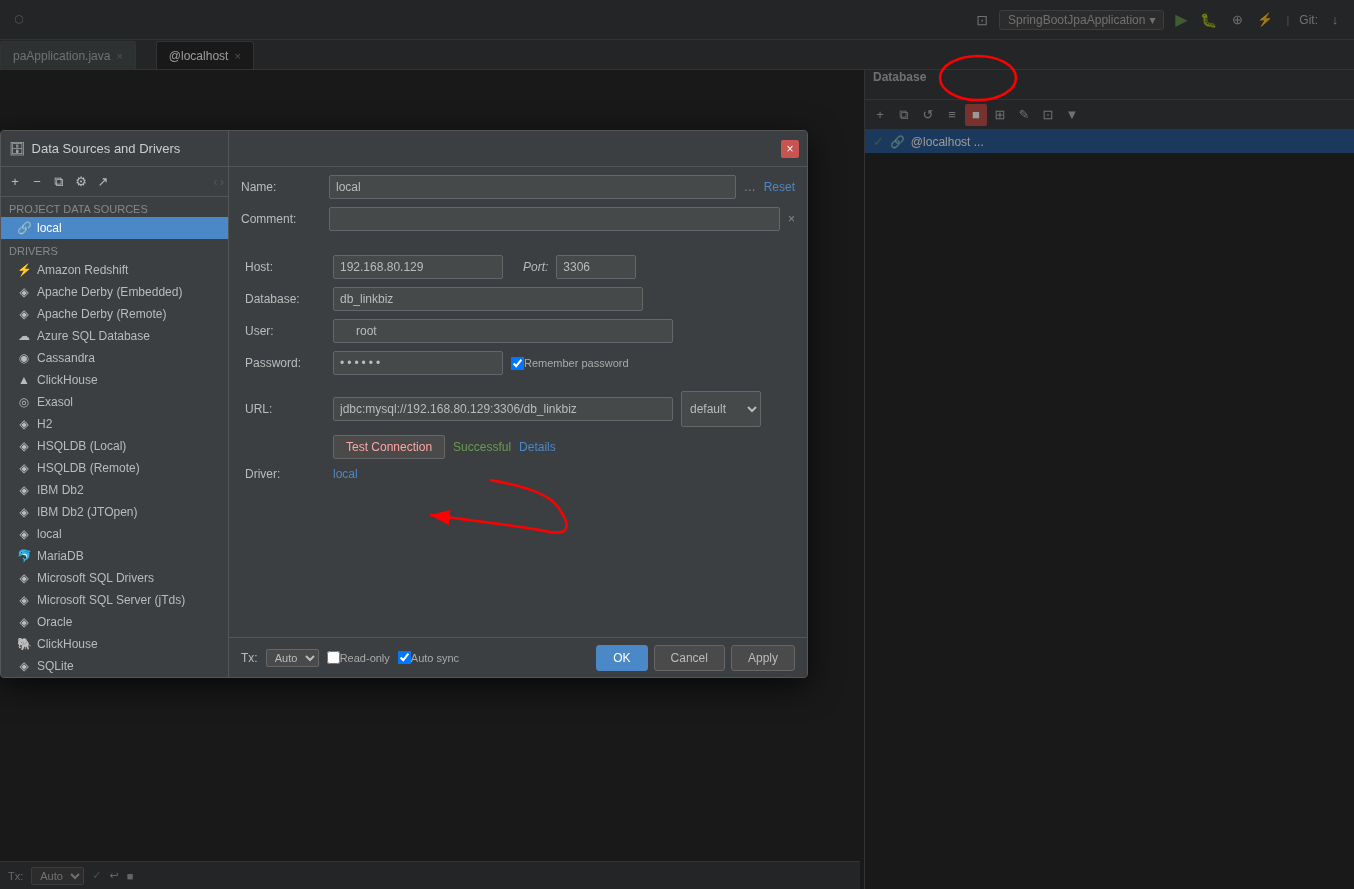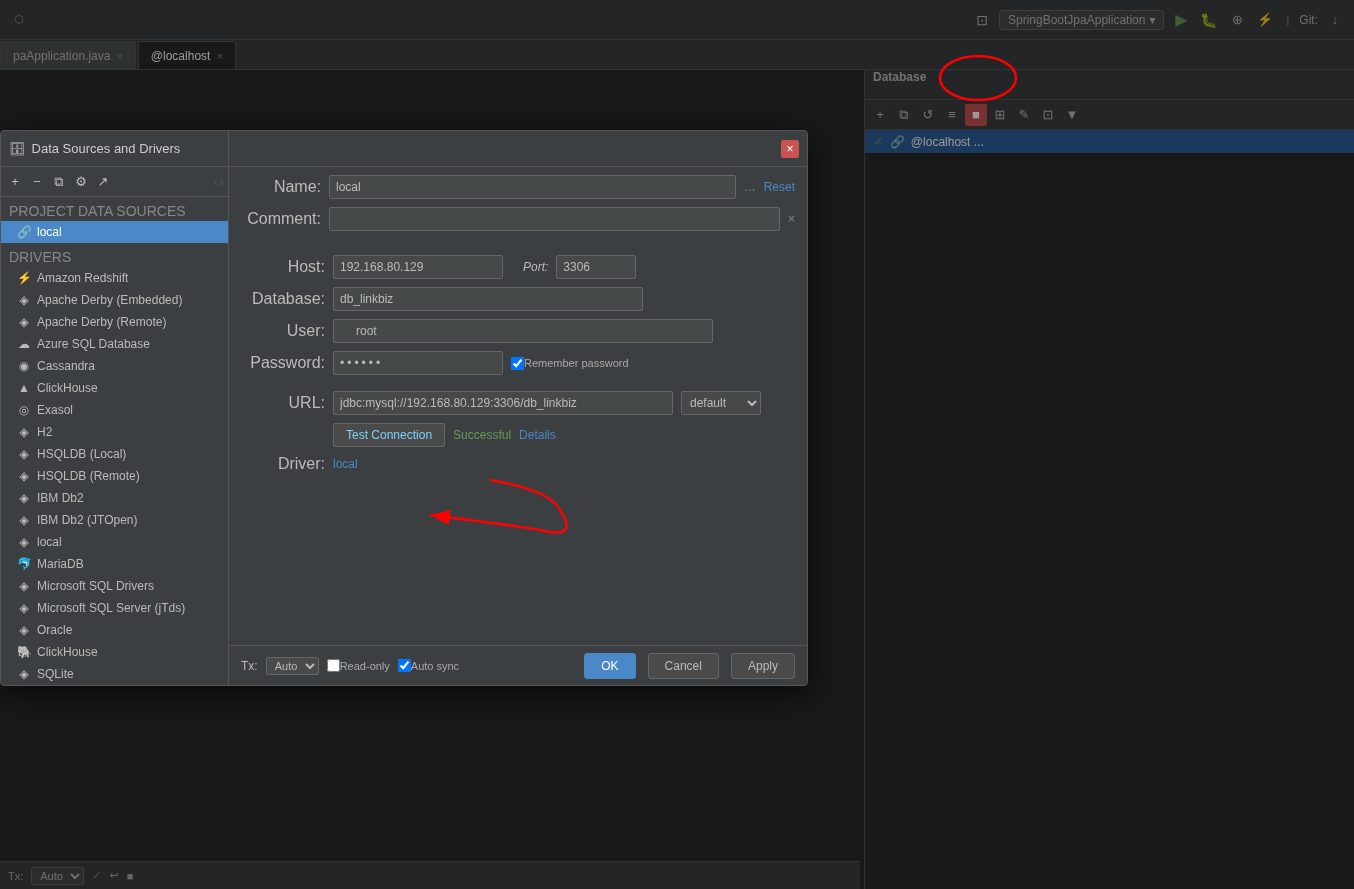--- a/index.html
+++ b/index.html
@@ -66,21 +66,21 @@
       display: flex;
       align-items: center;
       gap: 6px;
       background: #4e5254;
       border: 1px solid #555;
       border-bottom: none;
       border-radius: 3px 3px 0 0;
       font-size: 12px;
       color: #bbb;
       cursor: pointer;
-      margin-right: 2px;
+      margin-right: 20px;
     }
     .tab.active {
       background: #2b2b2b;
       color: #fff;
       border-color: #555;
     }
     .tab-close {
       font-size: 11px;
       color: #888;
       cursor: pointer;
@@ -252,21 +252,21 @@
     }
     .sidebar-toolbar-btn {
       width: 20px; height: 20px;
       display: flex; align-items: center; justify-content: center;
       cursor: pointer;
       border-radius: 2px;
       color: #bbb;
       font-size: 13px;
     }
     .sidebar-section-label {
-      font-size: 14px;
+      font-size: 11px;
       color: #888;
       padding: 6px 8px 2px 8px;
       text-transform: uppercase;
     }
     .sidebar-item {
       padding: 4px 8px 4px 16px;
       font-size: 12px;
       color: #bbb;
       display: flex;
       align-items: center;
@@ -298,23 +298,22 @@
       overflow-y: auto;
     }
     .form-row {
       display: flex;
       align-items: center;
       margin-bottom: 8px;
       gap: 8px;
     }
     .form-label {
       width: 80px;
-      text-align: right;
-      color: #bbb;
-      font-size: 16px;
+      color: #bbb;
+      font-size: 12px;
       flex-shrink: 0;
     }
     .form-input {
       flex: 1;
       height: 24px;
       background: #45494a;
       border: 1px solid #666;
       border-radius: 2px;
       color: #bbb;
       font-size: 12px;
@@ -365,21 +364,21 @@
       background: #45494a;
       border: 1px solid #666;
       border-radius: 2px;
       color: #bbb;
       font-size: 12px;
       padding: 0 6px;
       outline: none;
     }
     .url-select {
       width: 80px;
-      height: 24px;
+      height: 36px;
       background: #45494a;
       border: 1px solid #666;
       border-radius: 2px;
       color: #bbb;
       font-size: 12px;
       padding: 0 4px;
     }
     .password-input {
       width: 170px;
       height: 24px;
@@ -399,21 +398,21 @@
       color: #aaa;
       cursor: pointer;
     }
 
     .test-connection-btn {
       height: 24px;
       padding: 0 12px;
       background: #4a4a4a;
       border: 1px solid #666;
       border-radius: 2px;
-      color: #7dd3fc;
+      color: #fca5a5;
       font-size: 12px;
       cursor: pointer;
     }
     .success-text {
       color: #6a9955;
       font-size: 12px;
     }
     .details-link {
       color: #4a88c7;
       font-size: 12px;
@@ -436,21 +435,21 @@
       background: #3c3f41;
     }
     .footer-left {
       display: flex;
       align-items: center;
       gap: 8px;
     }
     .footer-right {
       display: flex;
       align-items: center;
-      gap: 12px;
+      gap: 6px;
     }
     .footer-btn {
       height: 26px;
       padding: 0 16px;
       border-radius: 3px;
       font-size: 12px;
       cursor: pointer;
       border: 1px solid #666;
     }
     .footer-btn.primary {
@@ -685,21 +684,21 @@
           <input class="port-input" type="text" value="3306" style="">
         </div>
 
         <div class="form-row">
           <span class="form-label">Database:</span>
           <input class="form-input" type="text" value="db_linkbiz" style="width: 310px; flex: 0 0 auto;">
         </div>
 
         <div class="form-row">
           <span class="form-label">User:</span>
-          <input class="form-input" type="text" value="root" style="width: 380px; flex: 0 0 auto; padding-left: 22px;">
+          <input class="form-input" type="text" value="root" style="width: 340px; flex: 0 0 auto; padding-left: 22px;">
         </div>
 
         <div class="form-row">
           <span class="form-label">Password:</span>
           <input class="password-input" type="password" value="123456" style="">
           <label class="checkbox-label">
             <input type="checkbox" checked="" style="">
             <span>Remember password</span>
           </label>
         </div>

